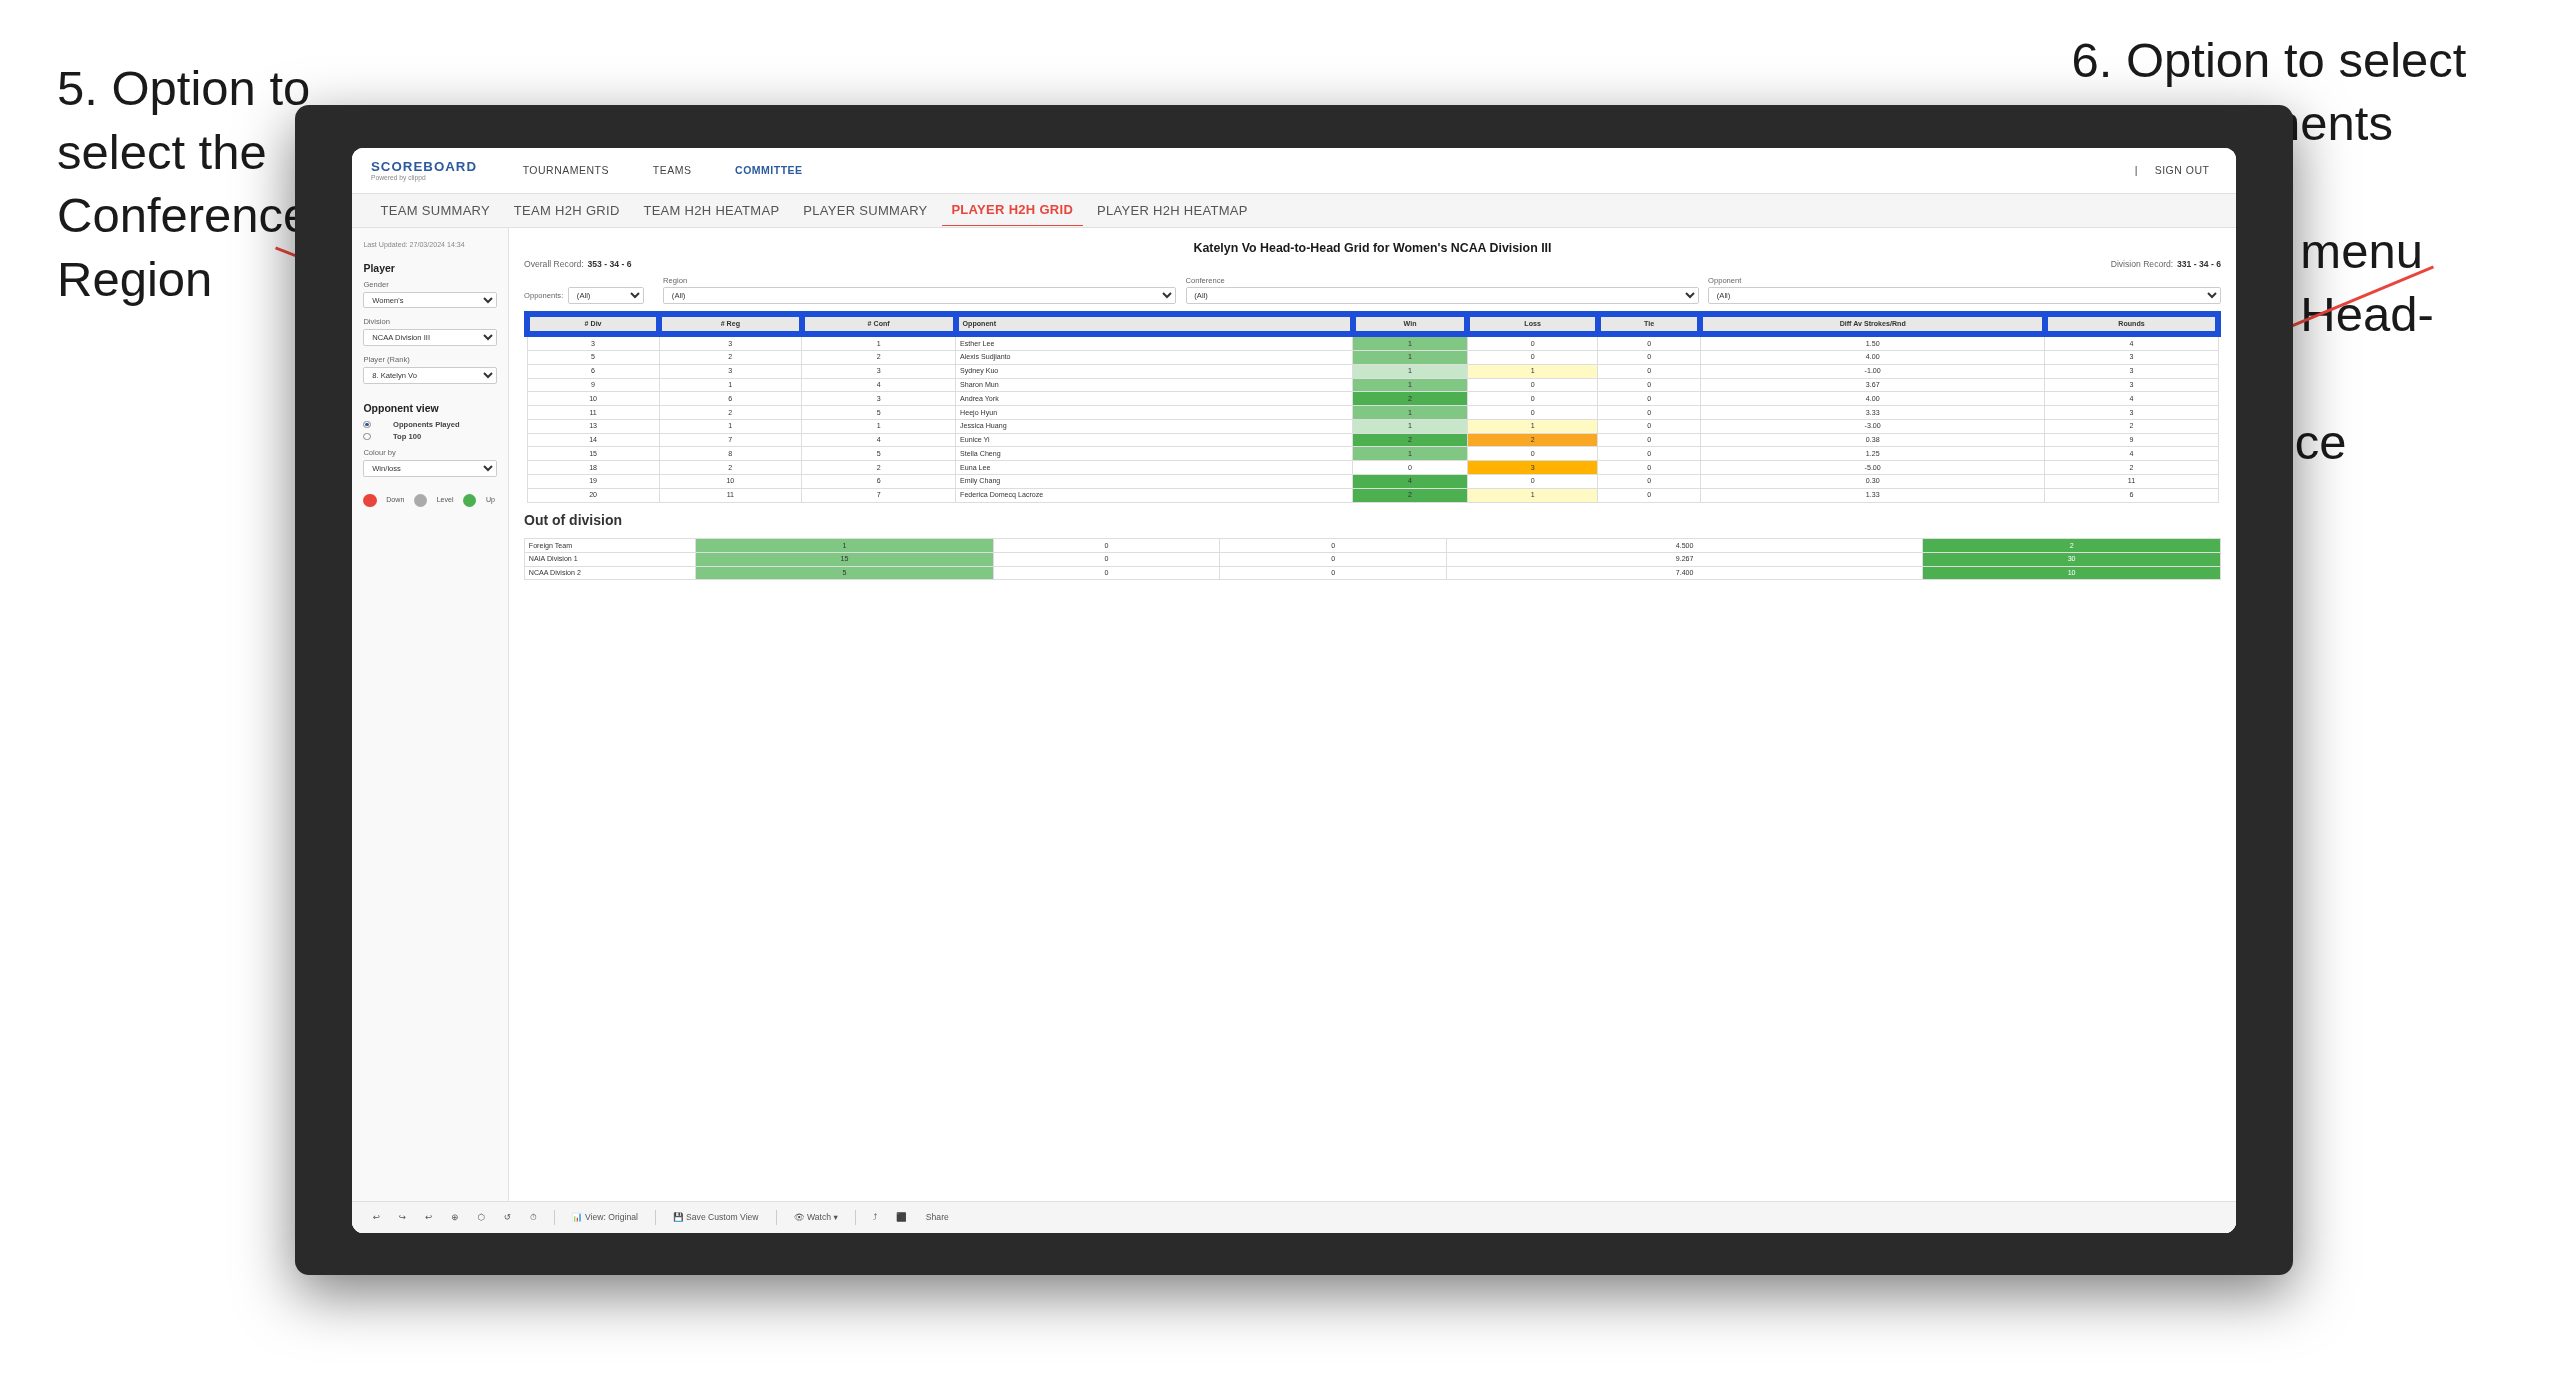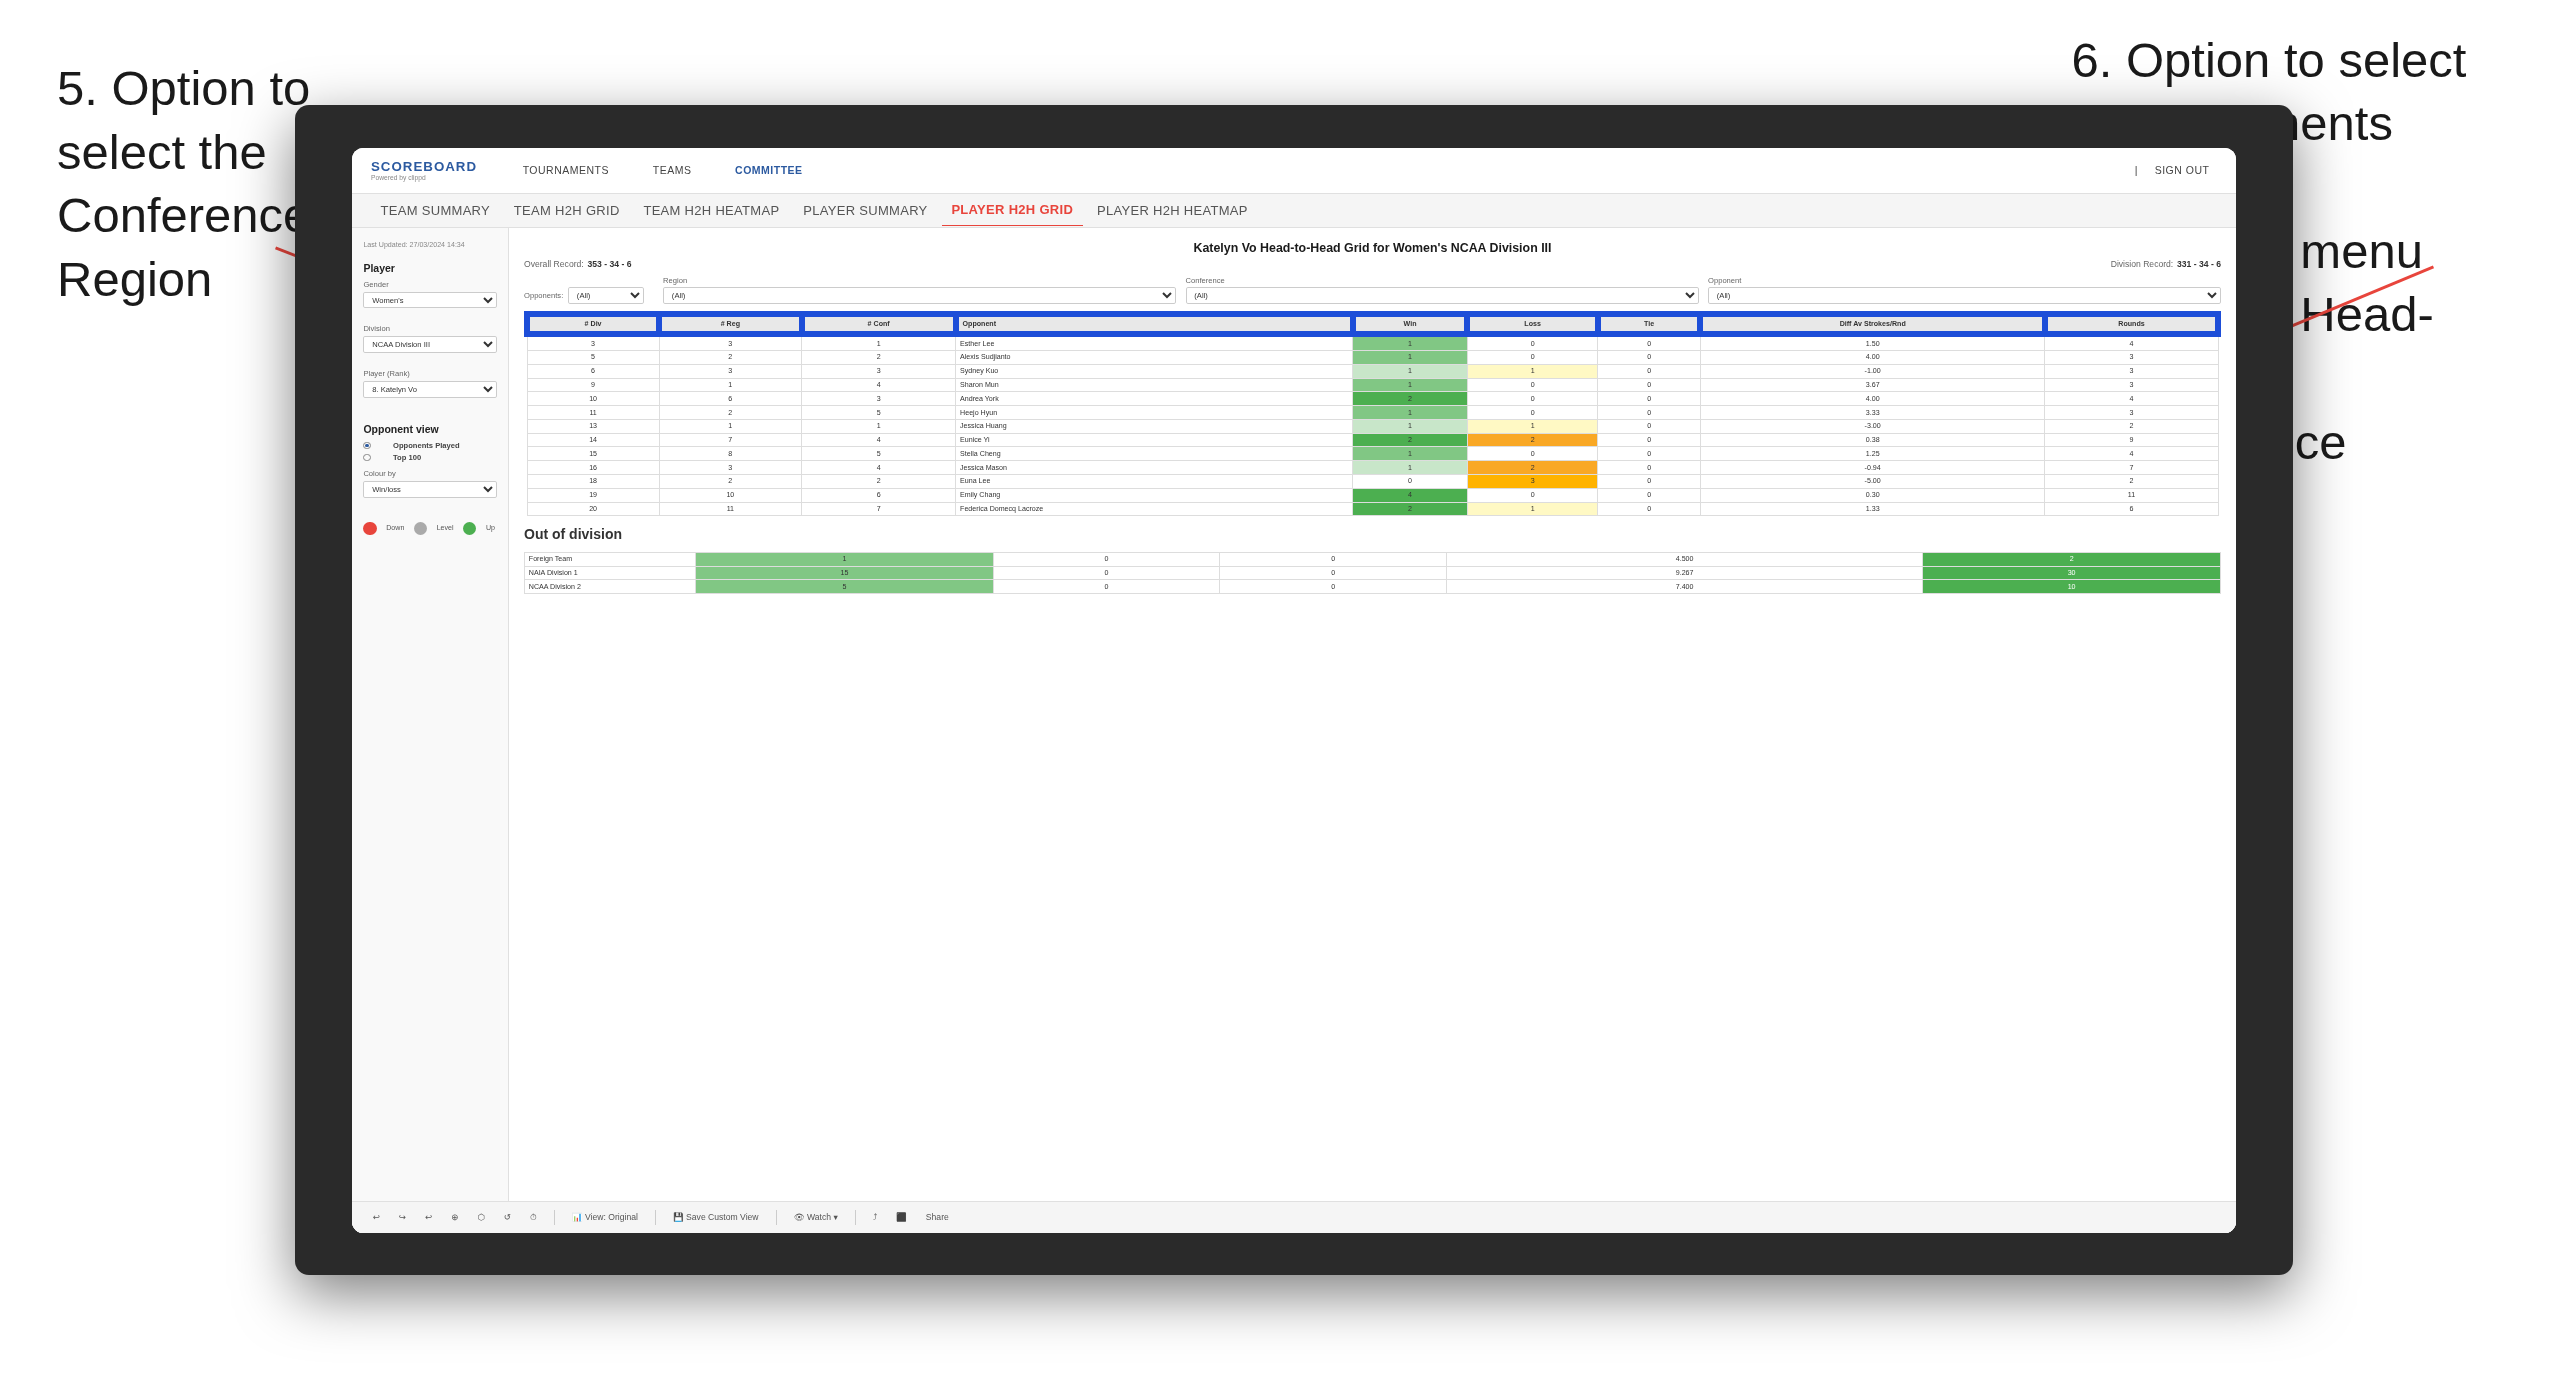--- a/index.html
+++ b/index.html
@@ -160,21 +160,21 @@
       color: #666;
       margin-bottom: 2.9px;
     }
     .sidebar-select {
       width: 100%;
       font-size: 7.6px;
       padding: 1.9px 3.8px;
       border: 1px solid #ccc;
       border-radius: 1.9px;
       background: #fff;
-      margin-bottom: 16px;
+      margin-bottom: 9px;
       color: #333;
     }
     .radio-group {
       display: flex;
       flex-direction: column;
       gap: 2.9px;
       margin-bottom: 7.6px;
     }
     .radio-item {
       display: flex;
@@ -642,31 +642,20 @@
     <td>8</td>
     <td>5</td>
     <td class="td-left">Stella Cheng</td>
     <td style="background:#81c784">1</td>
     <td style="background:#ffffff">0</td>
     <td>0</td>
     <td>1.25</td>
     <td>4</td>
   </tr>
               <tr>
-    <td>16</td>
-    <td>3</td>
-    <td>4</td>
-    <td class="td-left">Jessica Mason</td>
-    <td style="background:#c8e6c9">1</td>
-    <td style="background:#f9a825">2</td>
-    <td>0</td>
-    <td>-0.94</td>
-    <td>7</td>
-  </tr>
-              <tr>
     <td>18</td>
     <td>2</td>
     <td>2</td>
     <td class="td-left">Euna Lee</td>
     <td style="background:#ffffff">0</td>
     <td style="background:#ffb300">3</td>
     <td>0</td>
     <td>-5.00</td>
     <td>2</td>
   </tr>

